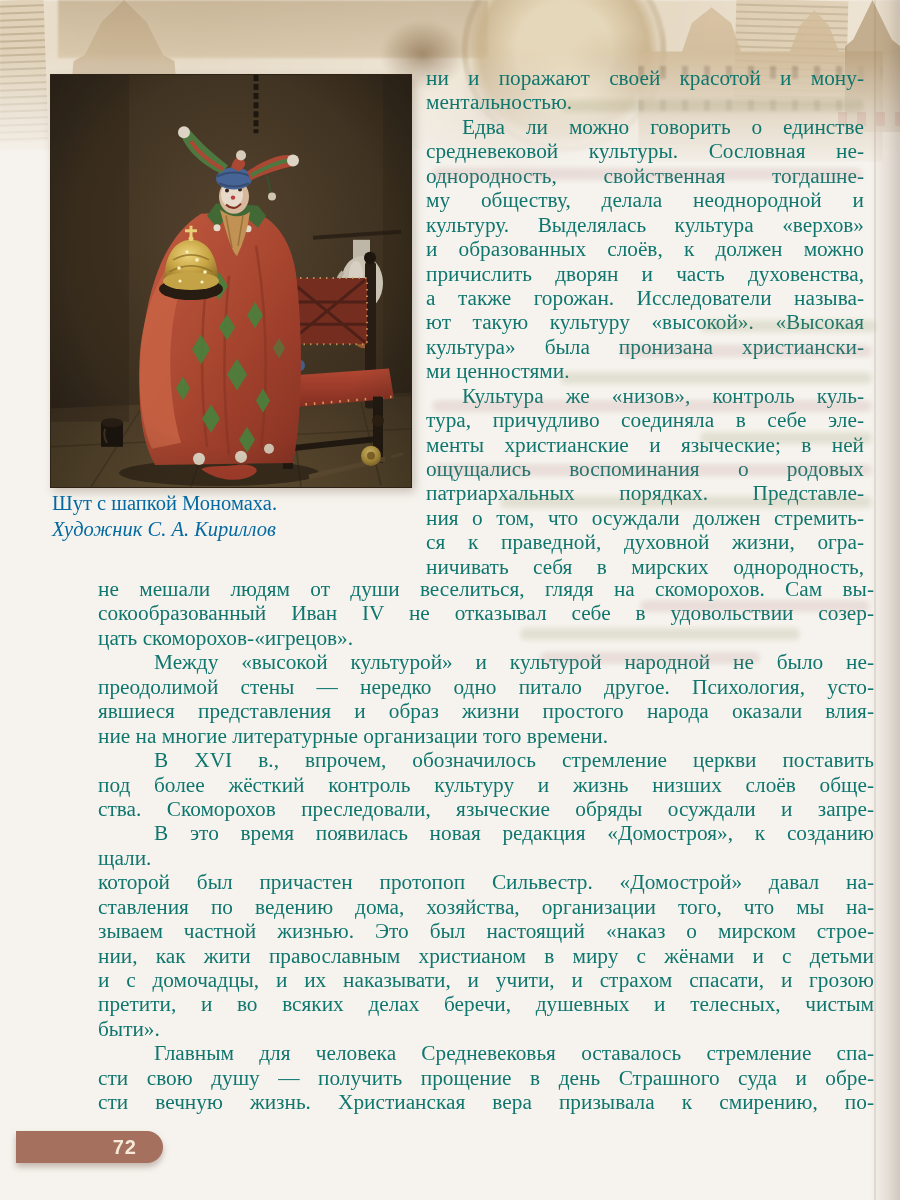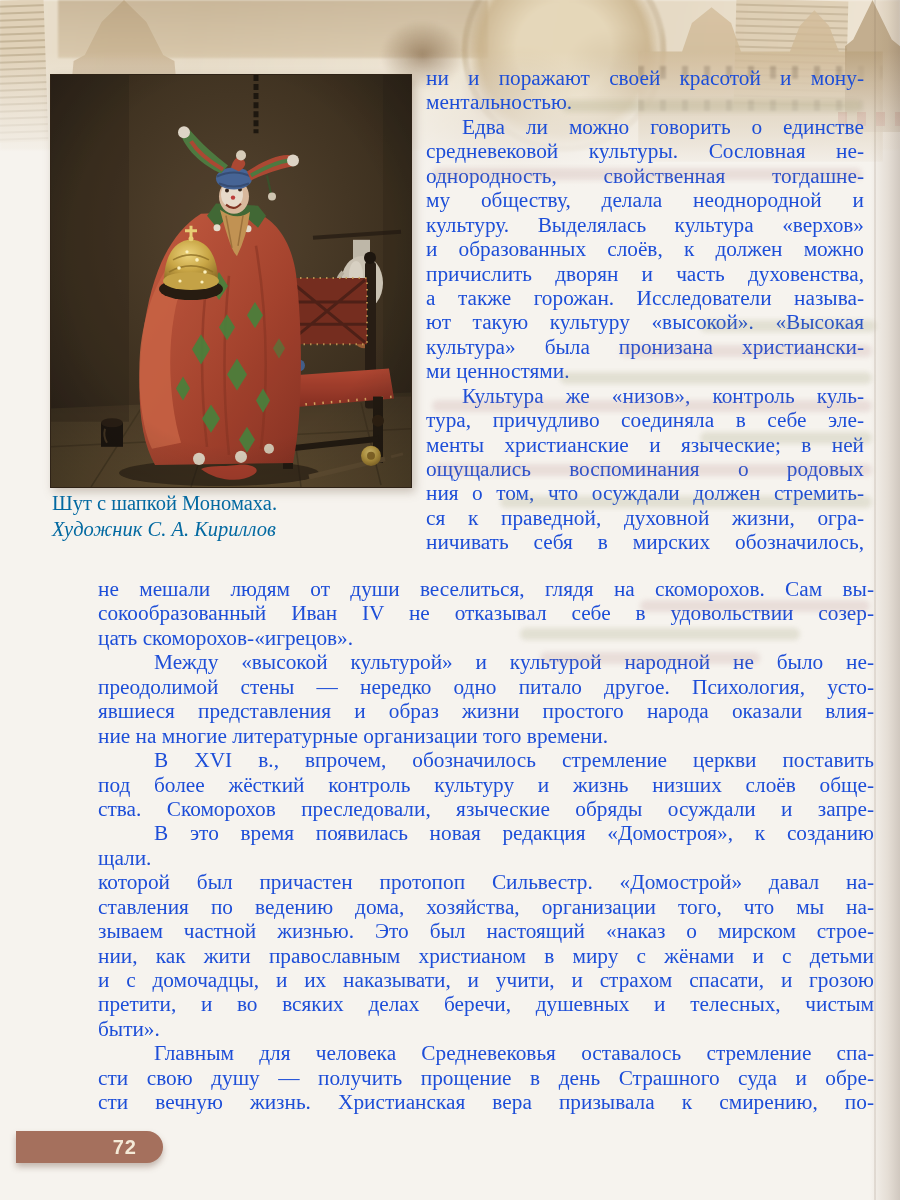--- a/index.html
+++ b/index.html
@@ -48,21 +48,21 @@
   
   .painting{position:absolute;left:50px;top:74px;width:360px;height:412px;
     border:1px solid rgba(60,45,30,.25);
     box-shadow:3px 4px 9px rgba(120,100,80,.35);background:#2b2014;}
   .painting svg{display:block;width:100%;height:100%;}
   
   .caption{position:absolute;left:52px;top:491px;width:358px;color:#0369a1;
     font-size:20.5px;line-height:25.5px;}
   .caption .artist{font-style:italic;}
   
-  .txt{position:absolute;color:#1d4ed8;font-size:21.3px;}
+  .txt{position:absolute;color:#0f766e;font-size:21.3px;}
   .col{left:426px;top:66px;width:438px;}
   .full{left:98px;top:577px;width:776px;}
   .tline{height:24.45px;line-height:24.45px;text-align:justify;text-align-last:justify;overflow:visible;}
   .tline.pend{text-align-last:left;}
   .col .tline.ind{padding-left:36px;}
   .full .tline.ind{padding-left:56px;}
   
   .pill{position:absolute;left:16px;top:1131px;width:147px;height:32px;
     background:#a5705d;border-radius:0 16px 16px 0;
     box-shadow:0 4px 6px rgba(100,70,55,.35);
@@ -258,23 +258,24 @@
       <div class="tline">и образованных слоёв, к должен можно</div>
       <div class="tline">причислить дворян и часть духовенства,</div>
       <div class="tline">а также горожан. Исследователи называ-</div>
       <div class="tline">ют такую культуру «высокой». «Высокая</div>
       <div class="tline">культура» была пронизана христиански-</div>
       <div class="tline pend">ми ценностями.</div>
       <div class="tline ind">Культура же «низов», контроль куль-</div>
       <div class="tline">тура, причудливо соединяла в себе эле-</div>
       <div class="tline">менты христианские и языческие; в ней</div>
       <div class="tline">ощущались воспоминания о родовых</div>
+      <div class="tline">патриархальных порядках. Представле-</div>
       <div class="tline">ния о том, что осуждали должен стремить-</div>
       <div class="tline">ся к праведной, духовной жизни, огра-</div>
-      <div class="tline">ничивать себя в мирских обозначилось,</div>
+      <div class="tline">ничивать себя в мирских однородность,</div>
     </div>
 
   <div class="txt full">
       <div class="tline">не мешали людям от души веселиться, глядя на скоморохов. Сам вы-</div>
       <div class="tline">сокообразованный Иван IV не отказывал себе в удовольствии созер-</div>
       <div class="tline pend">цать скоморохов-«игрецов».</div>
       <div class="tline ind">Между «высокой культурой» и культурой народной не было не-</div>
       <div class="tline">преодолимой стены — нередко одно питало другое. Психология, усто-</div>
       <div class="tline">явшиеся представления и образ жизни простого народа оказали влия-</div>
       <div class="tline pend">ние на многие литературные организации того времени.</div>

